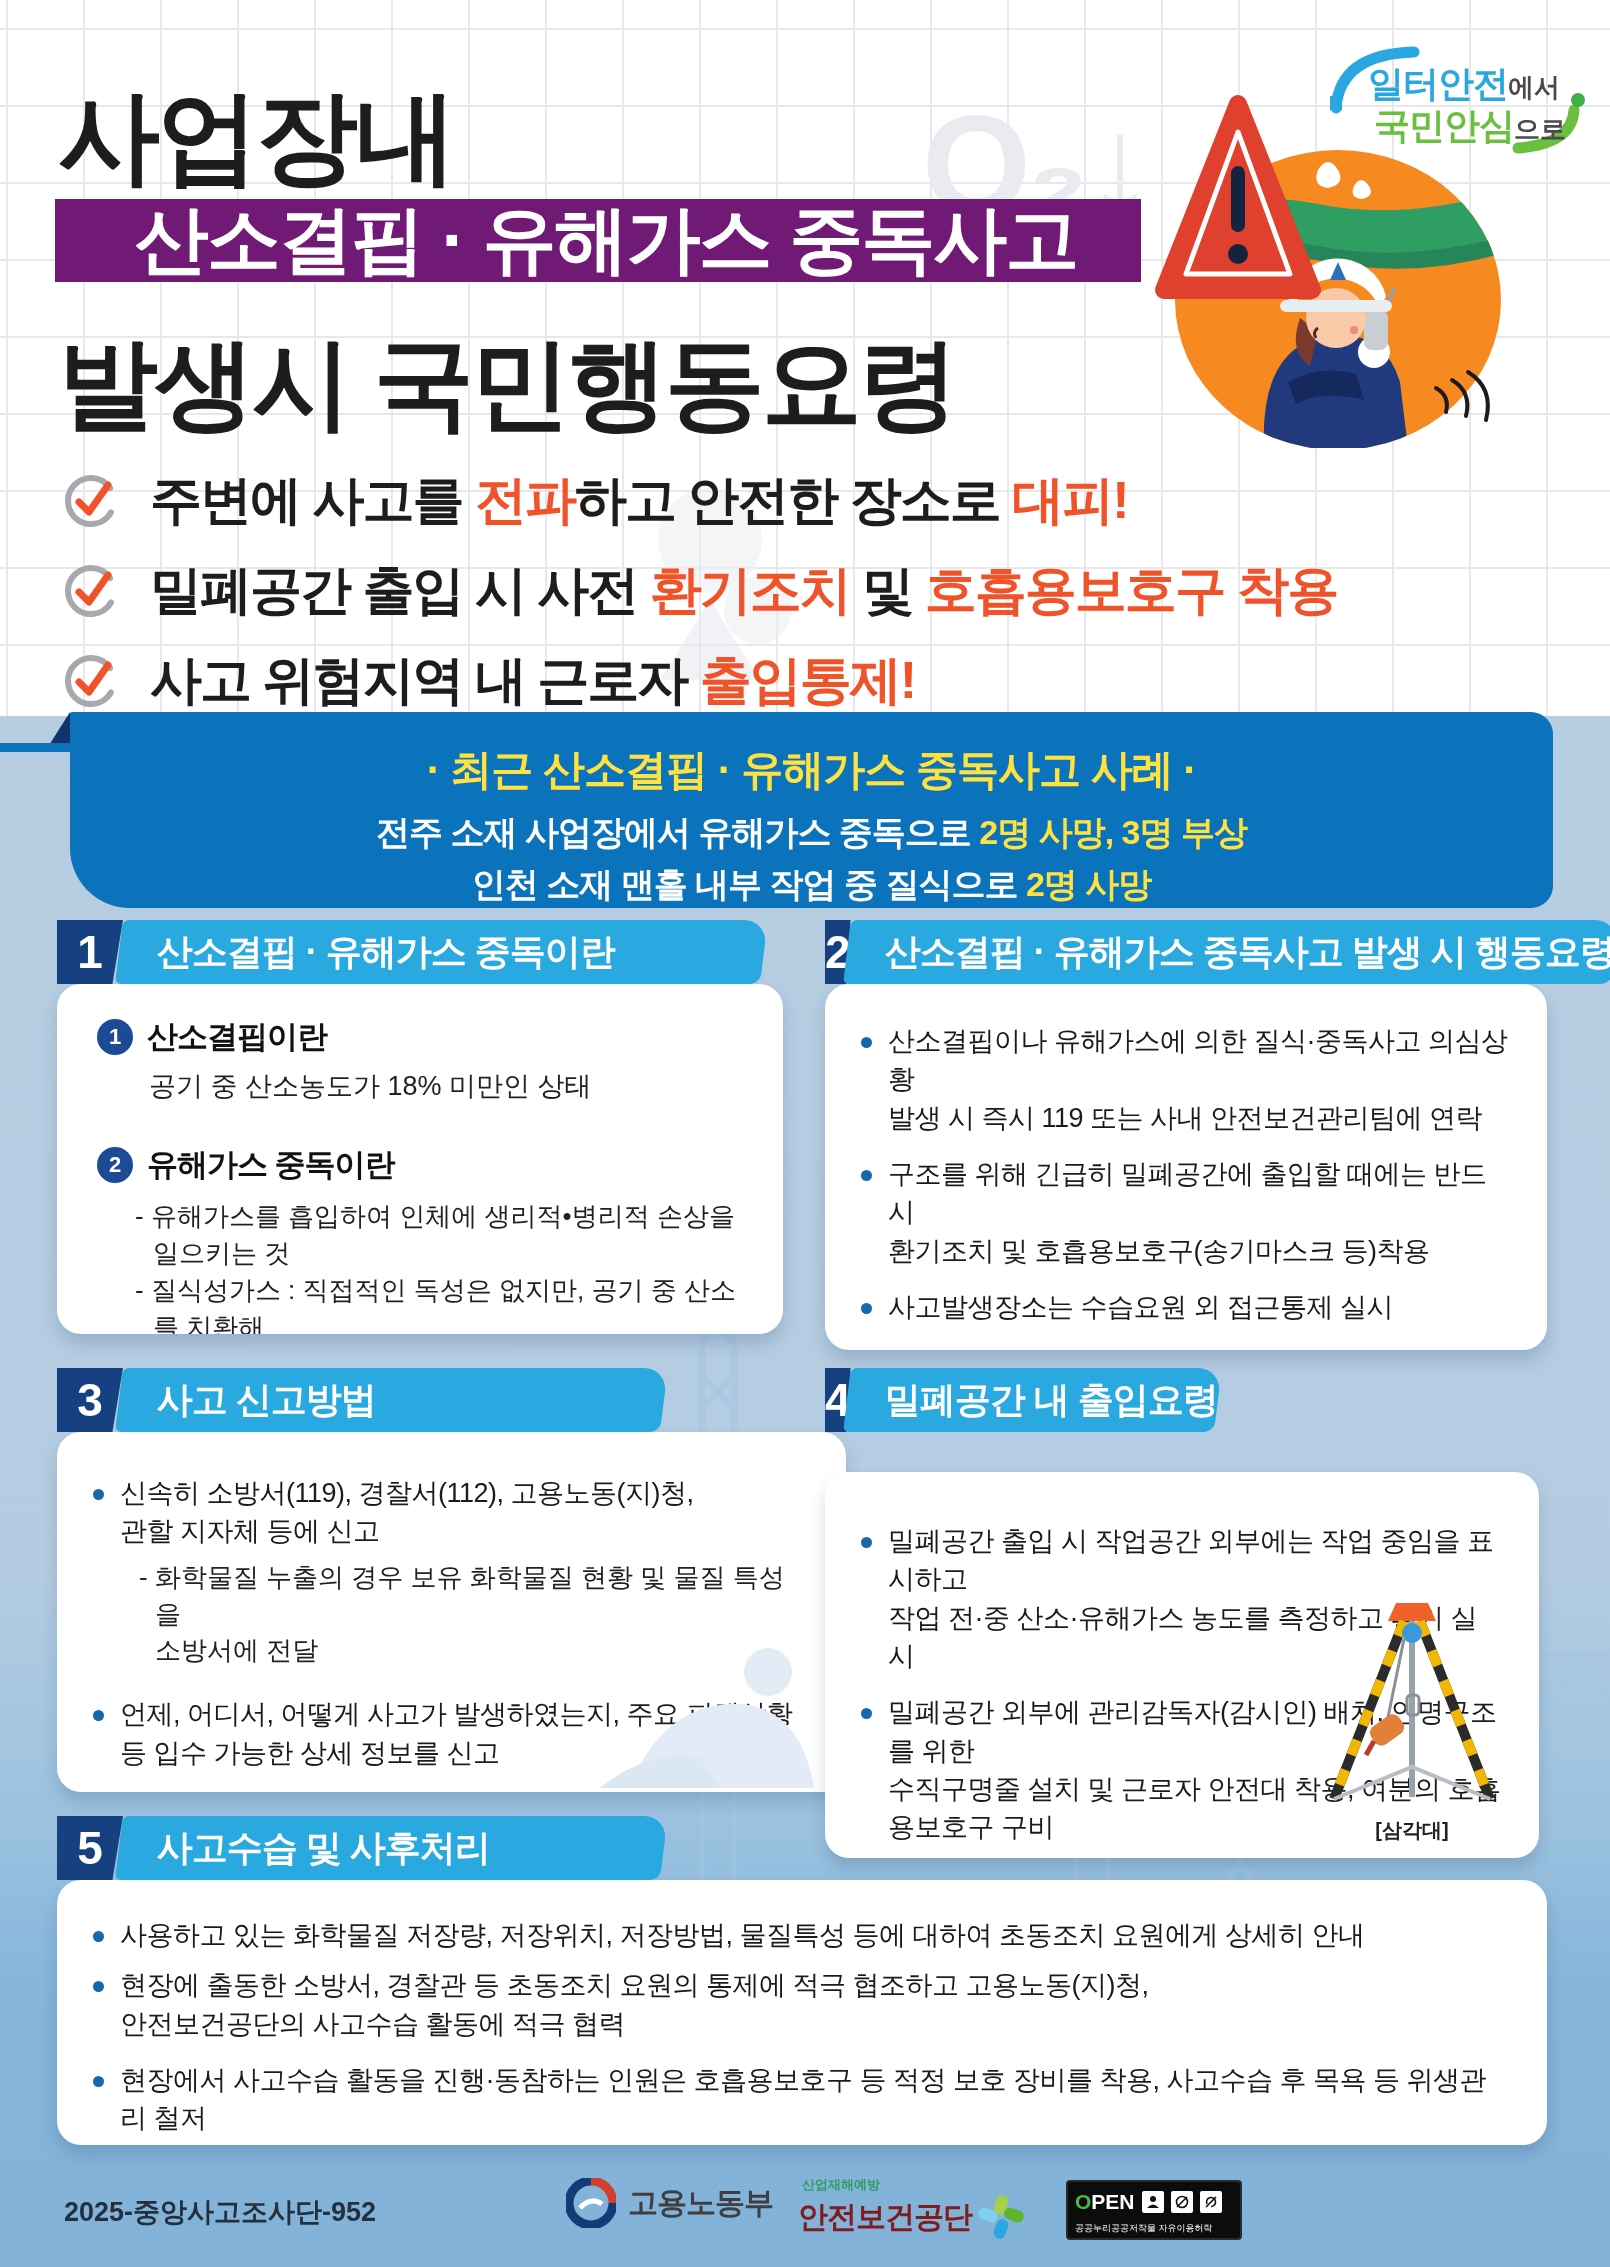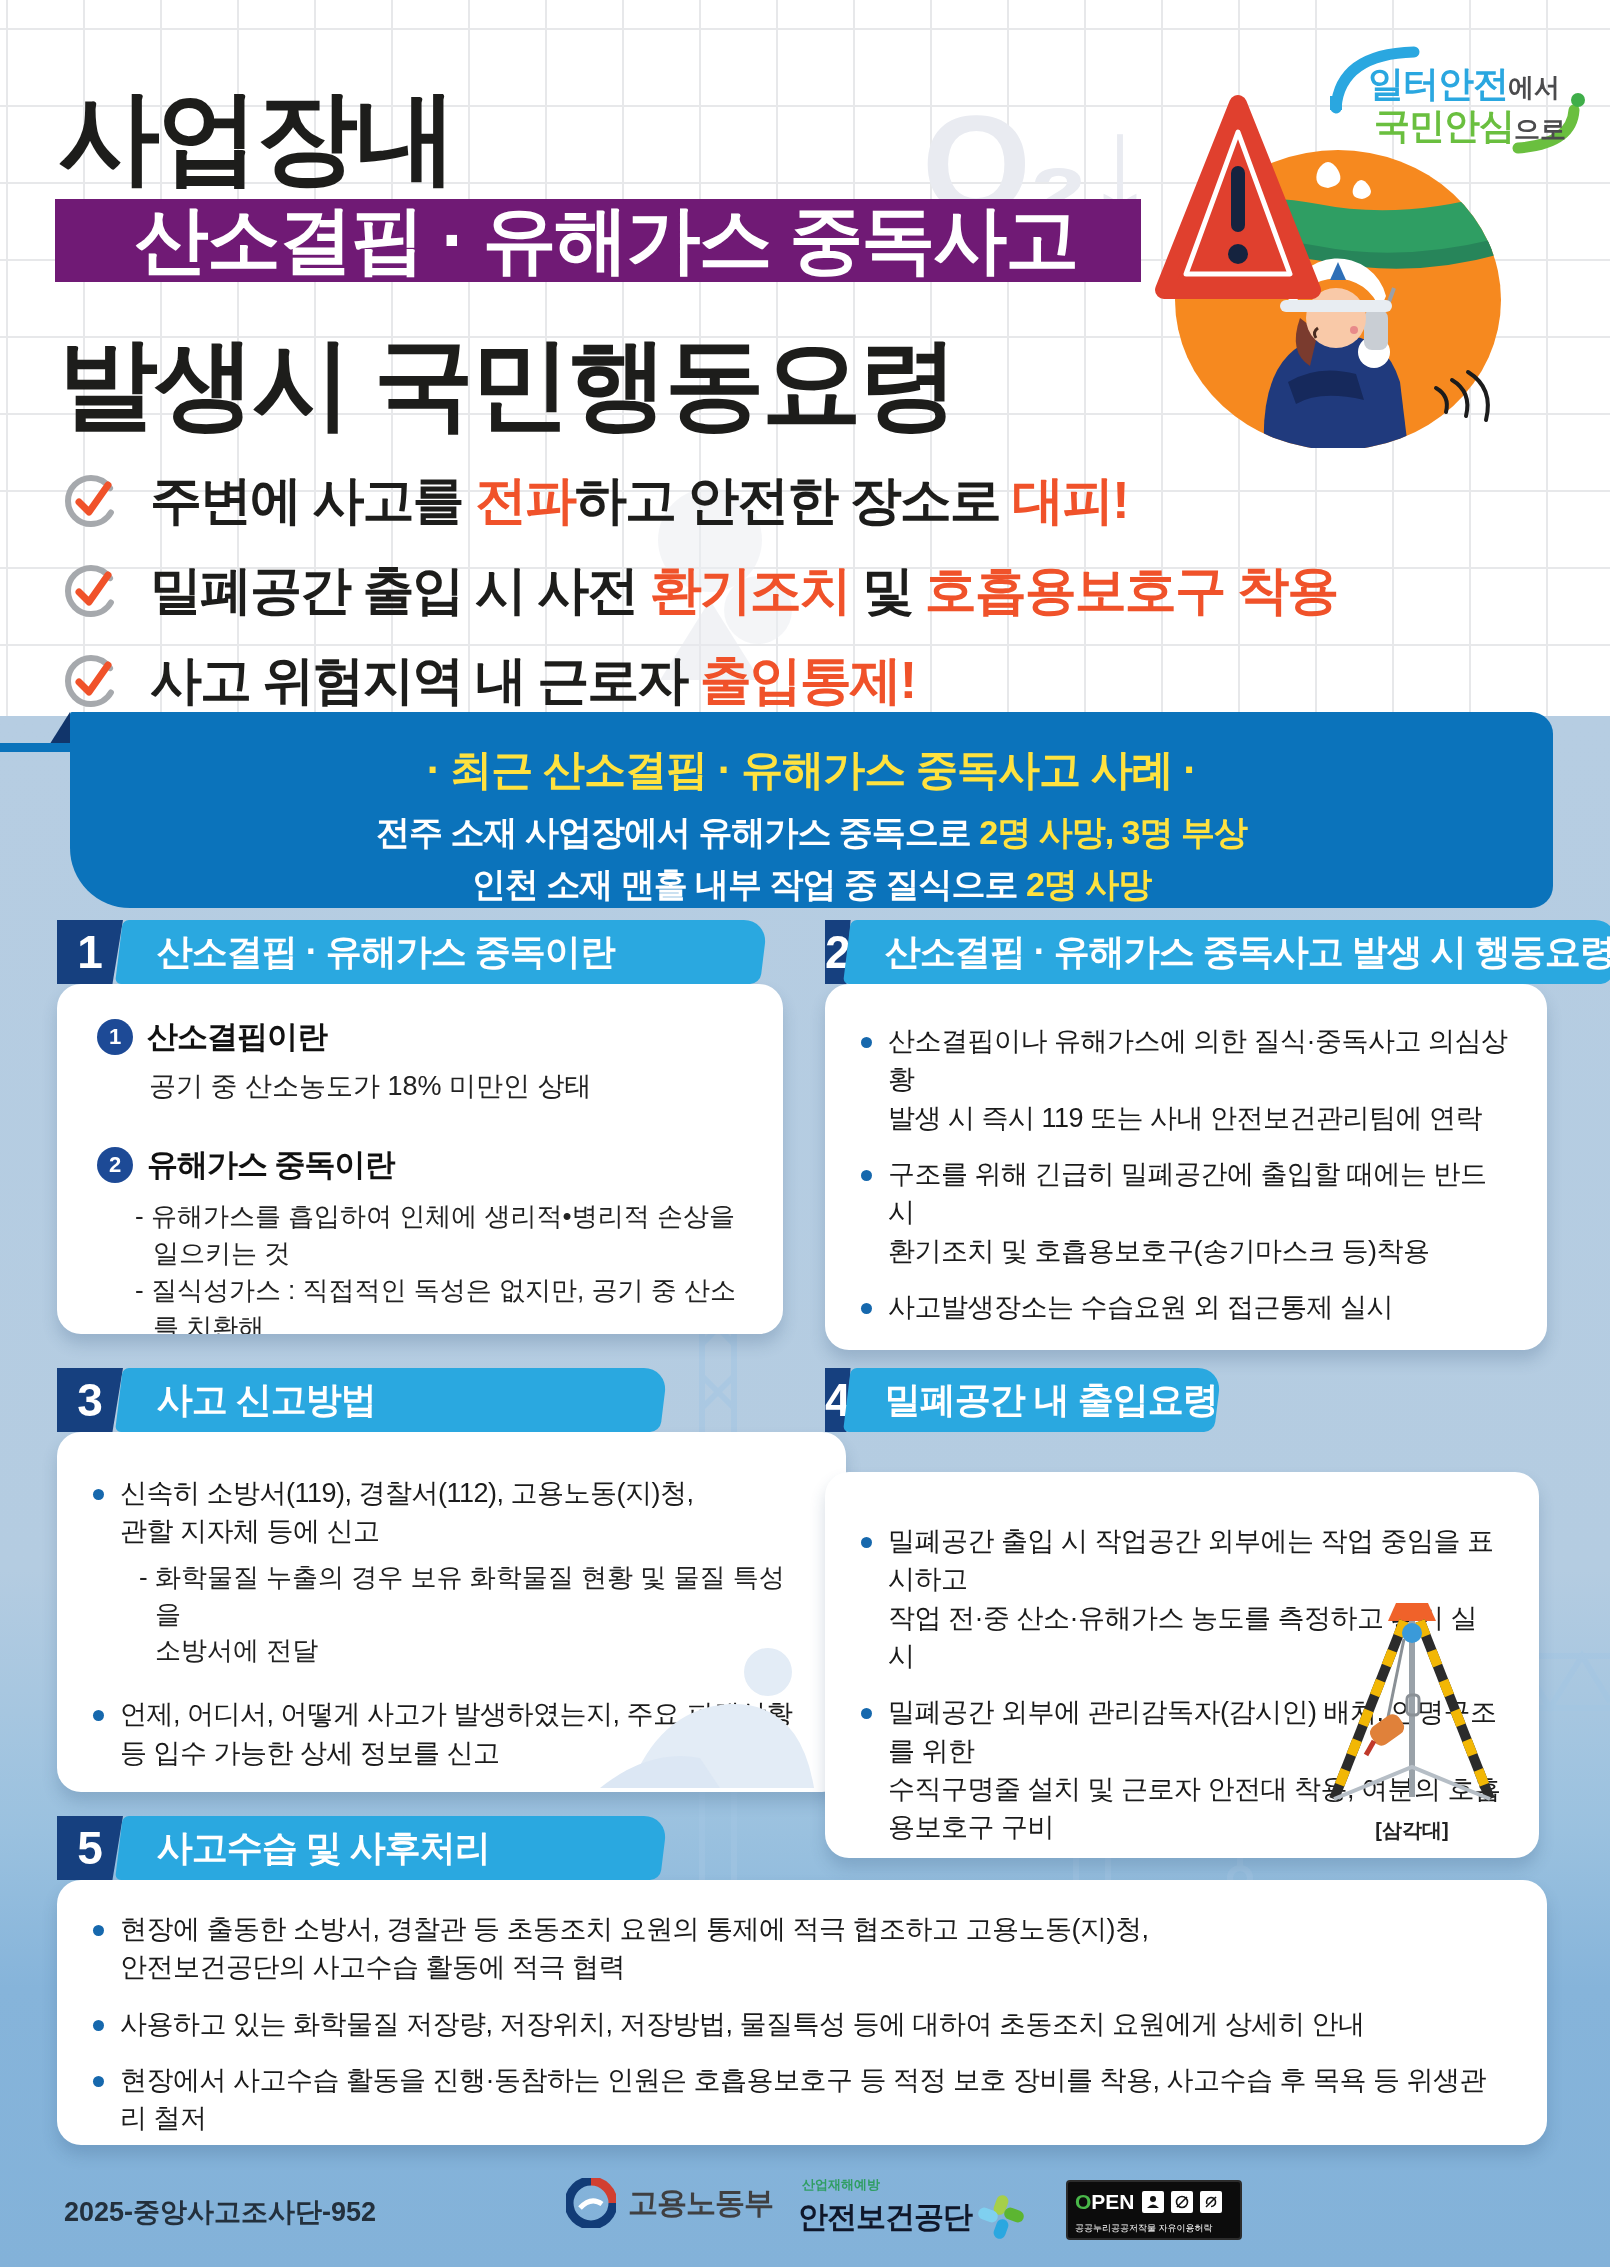--- a/index.html
+++ b/index.html
@@ -77,21 +77,21 @@
   .tripod-cap { font-size:20px; font-weight:700; color:#222; margin-top:2px; }
   .card3-decor { position:absolute; right:6px; bottom:4px; }
 
   
   .doc-number { position:absolute; left:64px; top:2194px; font-size:27px; font-weight:600; color:#23303d; z-index:3; }
   .moel { position:absolute; left:566px; top:2178px; display:flex; align-items:center; gap:12px; z-index:3; }
   .moel-label { font-size:30px; font-weight:700; color:#3f3f41; letter-spacing:-1px; }
   .kosha { position:absolute; left:798px; top:2176px; z-index:3; }
   .kosha-tag { font-size:13px; font-weight:700; color:#2f9e63; margin-left:4px; }
   .kosha-row { display:flex; align-items:center; gap:6px; }
-  .kosha-label { font-size:30px; font-weight:700; color:#0f172a; letter-spacing:-1px; }
+  .kosha-label { font-size:30px; font-weight:700; color:#7f1d1d; letter-spacing:-1px; }
   .open-badge { position:absolute; left:1066px; top:2180px; width:176px; height:60px; background:#0c0c0c;
     border:2px solid #2c2c2c; border-radius:4px; z-index:3; display:flex; flex-direction:column; }
   .ob-top { flex:1; display:flex; align-items:center; padding:3px 7px; gap:7px; }
   .ob-open { color:#fff; font-size:21px; font-weight:800; letter-spacing:0; }
   .ob-open b { color:#49b749; }
   .ob-box { width:22px; height:22px; background:#fff; border-radius:2px; display:flex; align-items:center; justify-content:center;
     font-size:14px; color:#111; font-weight:700; }
   .ob-bottom { height:17px; display:flex; justify-content:flex-start; align-items:center; padding:0 7px 2px 7px; }
   .ob-bottom span { color:#fff; font-size:9px; letter-spacing:0; white-space:nowrap; }
 
@@ -349,28 +349,28 @@
         <line x1="92" y1="40" x2="74" y2="128" stroke="#8a9096" stroke-width="3"></line>
         <rect x="58" y="120" width="34" height="22" rx="8" transform="rotate(-35 75 131)" fill="#e0813a"></rect>
         <path d="M62 142 l-8 14" stroke="#c0392b" stroke-width="5"></path>
         <rect x="95" y="96" width="12" height="20" rx="4" fill="none" stroke="#8a9096" stroke-width="3"></rect>
       </svg>
       <div class="tripod-cap">[삼각대]</div>
     </div>
   </div>
 
   <div class="card" style="left:57px; top:1880px; width:1490px; height:265px; padding-top:18px;">
+    <div class="bul">
+        <span class="dot"></span>
+        <span class="bt pre">사용하고 있는 화학물질 저장량, 저장위치, 저장방법, 물질특성 등에 대하여 초동조치 요원에게 상세히 안내</span>
+      </div>
     <div class="bul" style="margin-top:12px;">
         <span class="dot"></span>
         <span class="bt pre">현장에 출동한 소방서, 경찰관 등 초동조치 요원의 통제에 적극 협조하고 고용노동(지)청,
 안전보건공단의 사고수습 활동에 적극 협력</span>
-      </div>
-    <div class="bul">
-        <span class="dot"></span>
-        <span class="bt pre">사용하고 있는 화학물질 저장량, 저장위치, 저장방법, 물질특성 등에 대하여 초동조치 요원에게 상세히 안내</span>
       </div>
     <div class="bul">
         <span class="dot"></span>
         <span class="bt pre">현장에서 사고수습 활동을 진행·동참하는 인원은 호흡용보호구 등 적정 보호 장비를 착용, 사고수습 후 목욕 등 위생관리 철저</span>
       </div>
 
   </div>
 
   <div class="doc-number">2025-중앙사고조사단-952</div>
 

